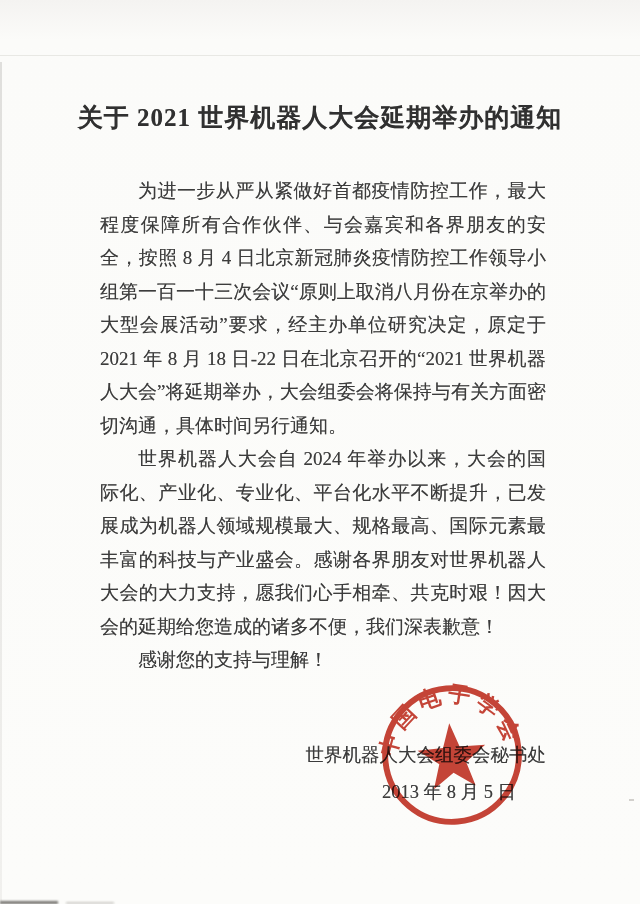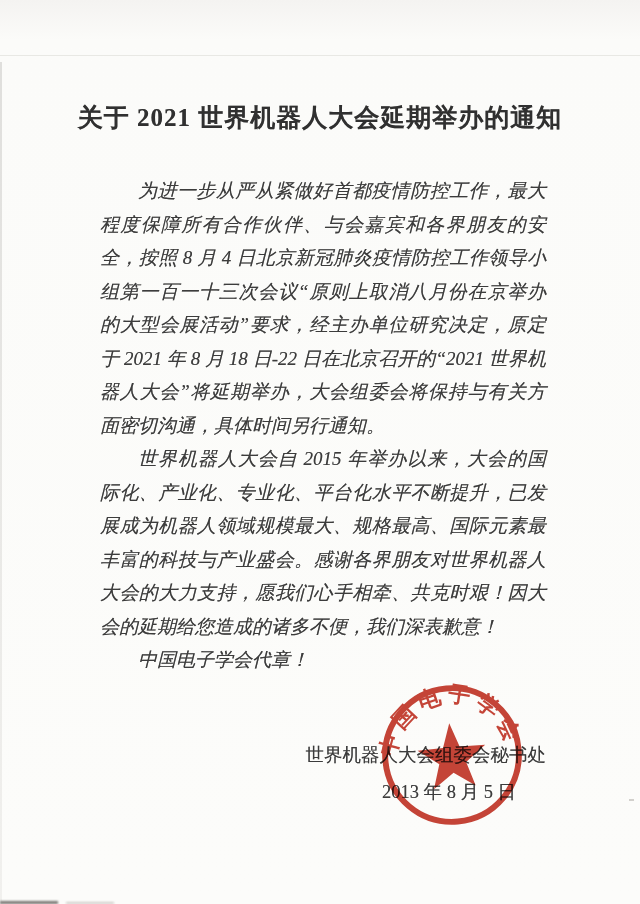--- a/index.html
+++ b/index.html
@@ -48,21 +48,20 @@
     color: #303030;
     letter-spacing: 1px;
     line-height: 36px;
   }
   .doc-body {
     margin: 38px 0 0 100px;
     width: 446px;
     font-size: 19px;
     line-height: 33.5px;
     text-align: justify;
-    font-style: italic;
   }
   .doc-body p { margin: 0; text-indent: 2em; }
   .signature {
     margin: 60px 0 0 100px;
     width: 446px;
     font-size: 18.5px;
     line-height: 37px;
     text-align: right;
   }
   .sig-org  { padding-right: 0; }
@@ -85,22 +84,22 @@
   <div class="scan-left-edge"></div>
   <div class="scan-corner-smudge"></div>
   <div class="scan-corner-smudge2"></div>
   <div class="scan-right-mark"></div>
 
   <div class="doc">
     <h1 class="doc-title">关于 2021 世界机器人大会延期举办的通知</h1>
 
     <div class="doc-body">
       <p>为进一步从严从紧做好首都疫情防控工作，最大程度保障所有合作伙伴、与会嘉宾和各界朋友的安全，按照 8 月 4 日北京新冠肺炎疫情防控工作领导小组第一百一十三次会议“原则上取消八月份在京举办的大型会展活动”要求，经主办单位研究决定，原定于 2021 年 8 月 18 日-22 日在北京召开的“2021 世界机器人大会”将延期举办，大会组委会将保持与有关方面密切沟通，具体时间另行通知。</p>
-      <p>世界机器人大会自 2015 年举办以来，大会的国际化、产业化、专业化、平台化水平不断提升，已发展成为机器人领域规模最大、规格最高、国际元素最丰富的科技与产业盛会。感谢各界朋友对世界机器人大会的大力支持，愿我们心手相牵、共克时艰！因大会的延期给您造成的诸多不便，我们深表歉意！</p>
-      <p>中国电子学会代章！</p>
+      <p>世界机器人大会自 2024 年举办以来，大会的国际化、产业化、专业化、平台化水平不断提升，已发展成为机器人领域规模最大、规格最高、国际元素最丰富的科技与产业盛会。感谢各界朋友对世界机器人大会的大力支持，愿我们心手相牵、共克时艰！因大会的延期给您造成的诸多不便，我们深表歉意！</p>
+      <p>感谢您的支持与理解！</p>
     </div>
 
     <div class="signature">
       <div class="sig-org">世界机器人大会组委会秘书处</div>
       <div class="sig-date">2013 年 8 月 5 日</div>
     </div>
   </div>
 
   <svg class="seal" viewBox="0 0 202 206" xmlns="http://www.w3.org/2000/svg">
     <circle cx="101" cy="103" r="90" fill="none" stroke-width="8" stroke="#c23527"></circle>

